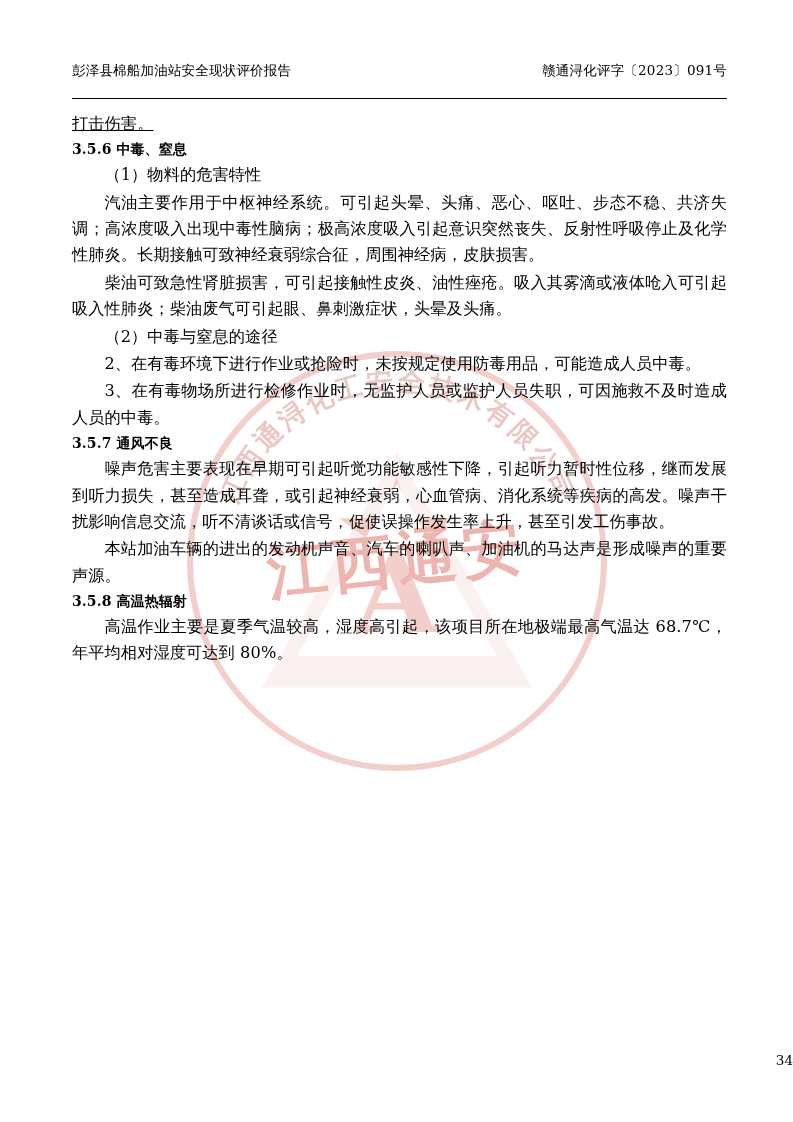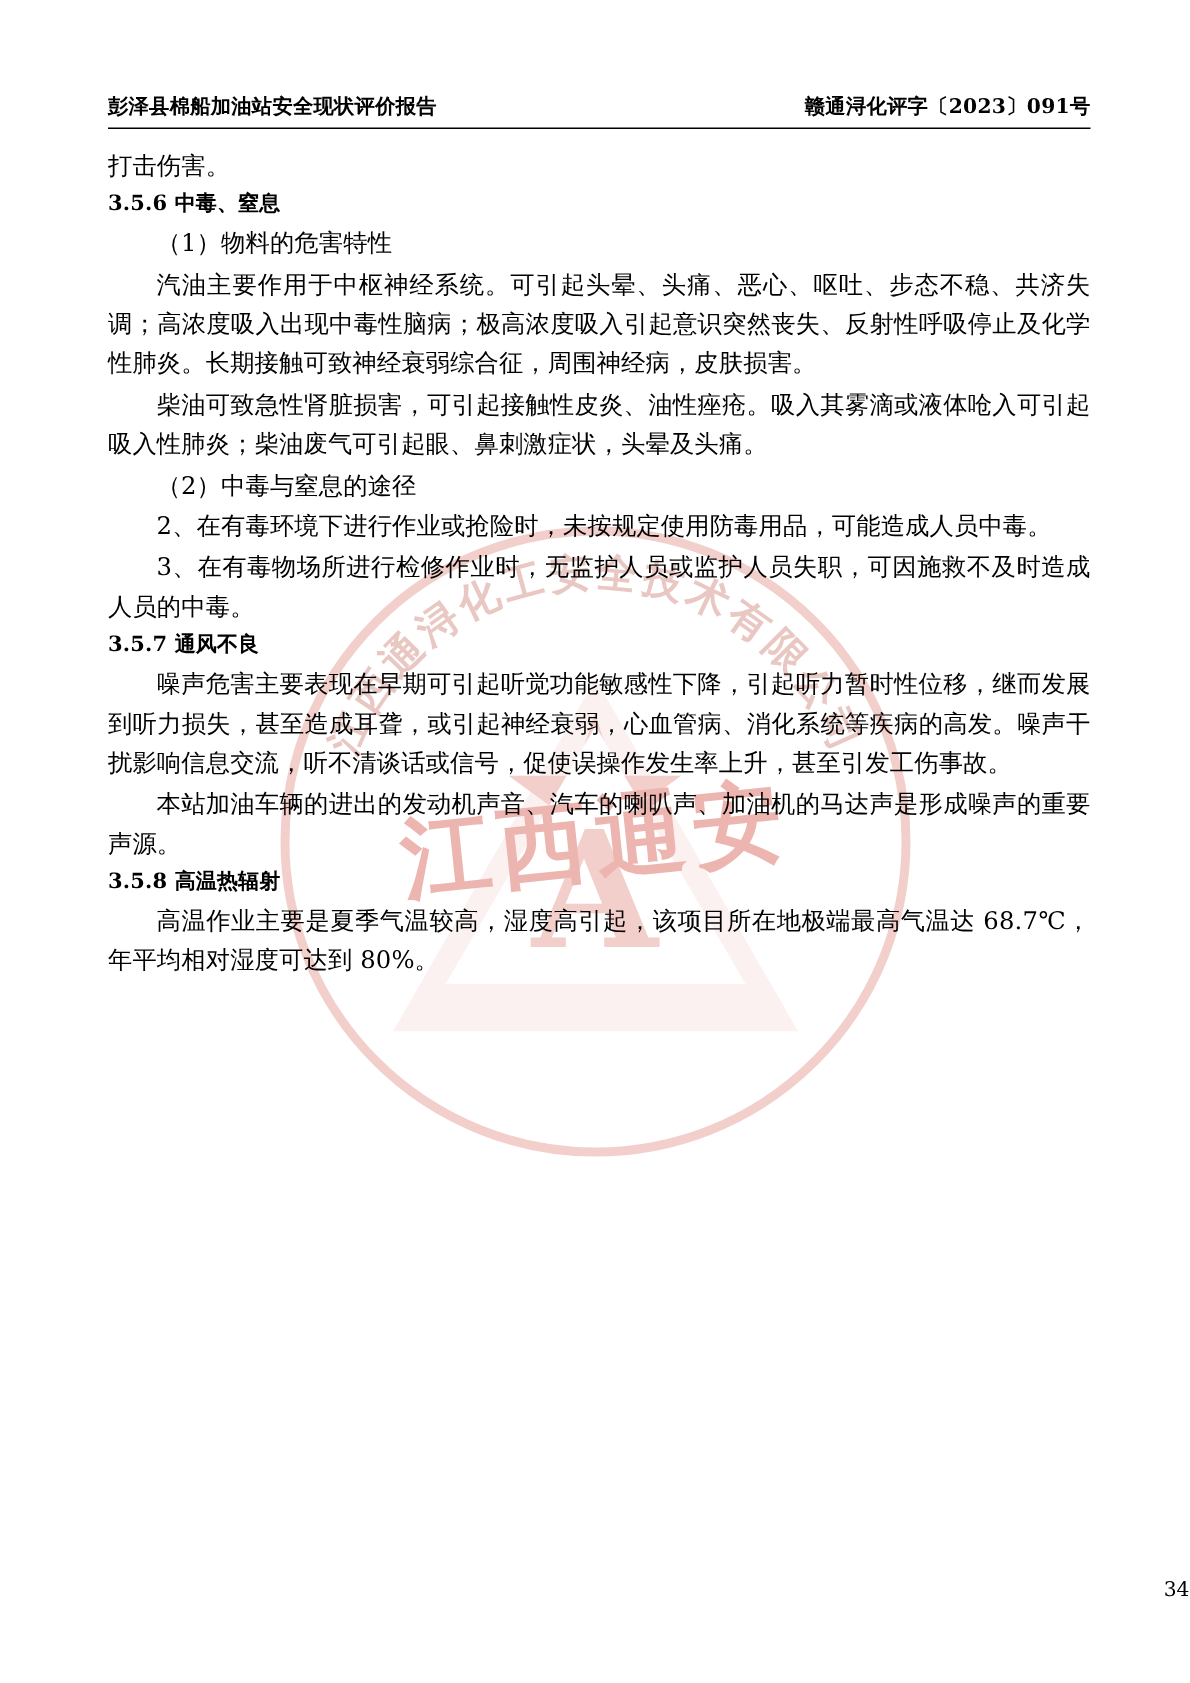--- a/index.html
+++ b/index.html
@@ -25,23 +25,23 @@
     display: flex;
     flex-direction: column;
   }
 
   
   .header {
     display: flex;
     justify-content: space-between;
     align-items: flex-end;
     font-size: 13.5px;
-    font-weight: bold;
+    font-weight: normal;
     letter-spacing: 0.2px;
-    padding-bottom: 5px;
+    padding-bottom: 18px;
     border-bottom: 1.3px solid #000;
     position: relative;
     z-index: 3;
   }
   .header .left { white-space: nowrap; }
   .header .right { white-space: nowrap; }
 
   
   .content {
     position: relative;
@@ -51,21 +51,21 @@
     font-size: 16.2px;
     line-height: 1.63;
   }
   .content p {
     margin: 0 0 1px 0;
     text-align: justify;
     text-justify: inter-ideograph;
     letter-spacing: 0.1px;
   }
   .indent { text-indent: 2em; }
-  .noindent { text-indent: 0; }
+  .noindent { text-indent: 0; text-decoration: underline; }
   .heading {
     font-weight: bold;
     margin: 3px 0 2px 0;
     text-indent: 0;
     font-size: 14px;
   }
 
   
   .footer {
     position: absolute;

